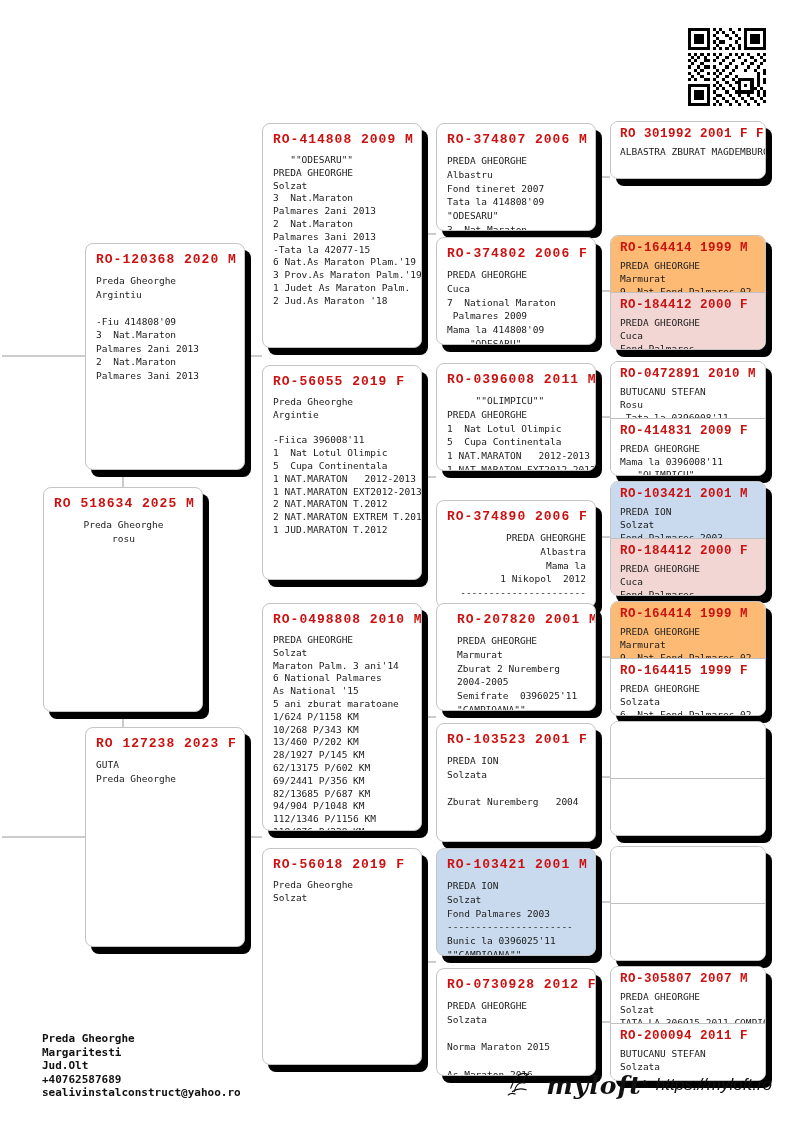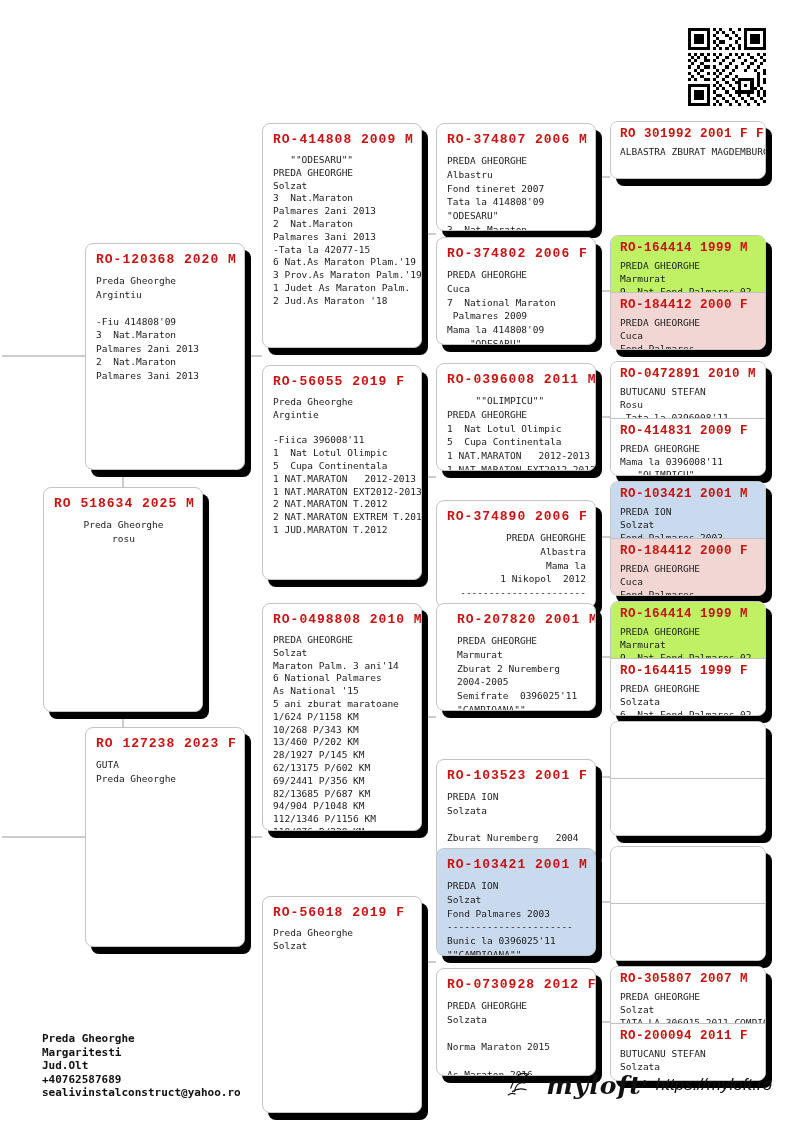--- a/index.html
+++ b/index.html
@@ -18,21 +18,21 @@
   .bd{font-size:9.5px;line-height:13.5px;white-space:pre;}
   .bd.g3{line-height:12.8px;}
   .bd.g4{line-height:13.8px;}
   
   .g5pair{position:absolute;width:156px;border:1px solid #c4c4c4;border-radius:8px;
           box-shadow:6px 7px 0 0 #000;overflow:hidden;z-index:2;background:#fff;box-sizing:border-box;}
   .g5box{height:56px;padding:5px 8px 0 9px;overflow:hidden;box-sizing:border-box;background:#fff;}
   .g5box + .g5box{border-top:1px solid #c0c0c0;height:57px;}
   .g5box .ring{font-size:12.5px;letter-spacing:0.5px;margin-bottom:4px;}
   .g5box .bd{line-height:13px;}
-  .bg-yellow{background:#bef264;}
+  .bg-yellow{background:#fdba74;}
   .bg-pink{background:#f2d6d4;}
   .bg-blue{background:#c9daee;}
   
   .conn{position:absolute;background:#cccccc;z-index:0;}
   
   .owner{position:absolute;left:42px;top:1032px;font-weight:bold;font-size:11px;
          line-height:13.5px;white-space:pre;color:#111;}
   .brand{position:absolute;right:28px;top:1066px;display:flex;align-items:center;gap:8px;z-index:3;}
   .logo-script{font-family:"DejaVu Serif",serif;font-style:italic;font-weight:bold;
                font-size:25px;letter-spacing:1px;transform:skewX(-6deg);color:#111;}
@@ -149,21 +149,21 @@
 10/268 P/343 KM
 13/460 P/202 KM
 28/1927 P/145 KM
 62/13175 P/602 KM
 69/2441 P/356 KM
 82/13685 P/687 KM
 94/904 P/1048 KM
 112/1346 P/1156 KM
 118/976 P/228 KM</div>
   </div>
-  <div class="box" style="left:262px;top:848px;width:160px;height:217px;margin-top:48px;">
+  <div class="box" style="left:262px;top:848px;width:160px;height:217px;">
     <div class="ring">RO-56018 2019 F</div>
     <div class="bd g3">Preda Gheorghe
 Solzat</div>
   </div>
 
   <div class="box" style="left:436px;top:123px;width:160px;height:108px;">
     <div class="ring">RO-374807 2006 M</div>
     <div class="bd g4">PREDA GHEORGHE
 Albastru
 Fond tineret 2007
@@ -204,21 +204,21 @@
   </div>
   <div class="box" style="left:436px;top:603px;width:160px;height:108px;padding-left:20px;">
     <div class="ring">RO-207820 2001 M</div>
     <div class="bd g4">PREDA GHEORGHE
 Marmurat
 Zburat 2 Nuremberg
 2004-2005
 Semifrate  0396025'11    "
 "CAMPIOANA""</div>
   </div>
-  <div class="box" style="left:436px;top:759px;width:160px;height:100px;">
+  <div class="box" style="left:436px;top:723px;width:160px;height:119px;">
     <div class="ring">RO-103523 2001 F</div>
     <div class="bd g4">PREDA ION
 Solzata
 
 Zburat Nuremberg   2004</div>
   </div>
   <div class="box bg-blue" style="left:436px;top:848px;width:160px;height:108px;">
     <div class="ring">RO-103421 2001 M</div>
     <div class="bd g4">PREDA ION
 Solzat

